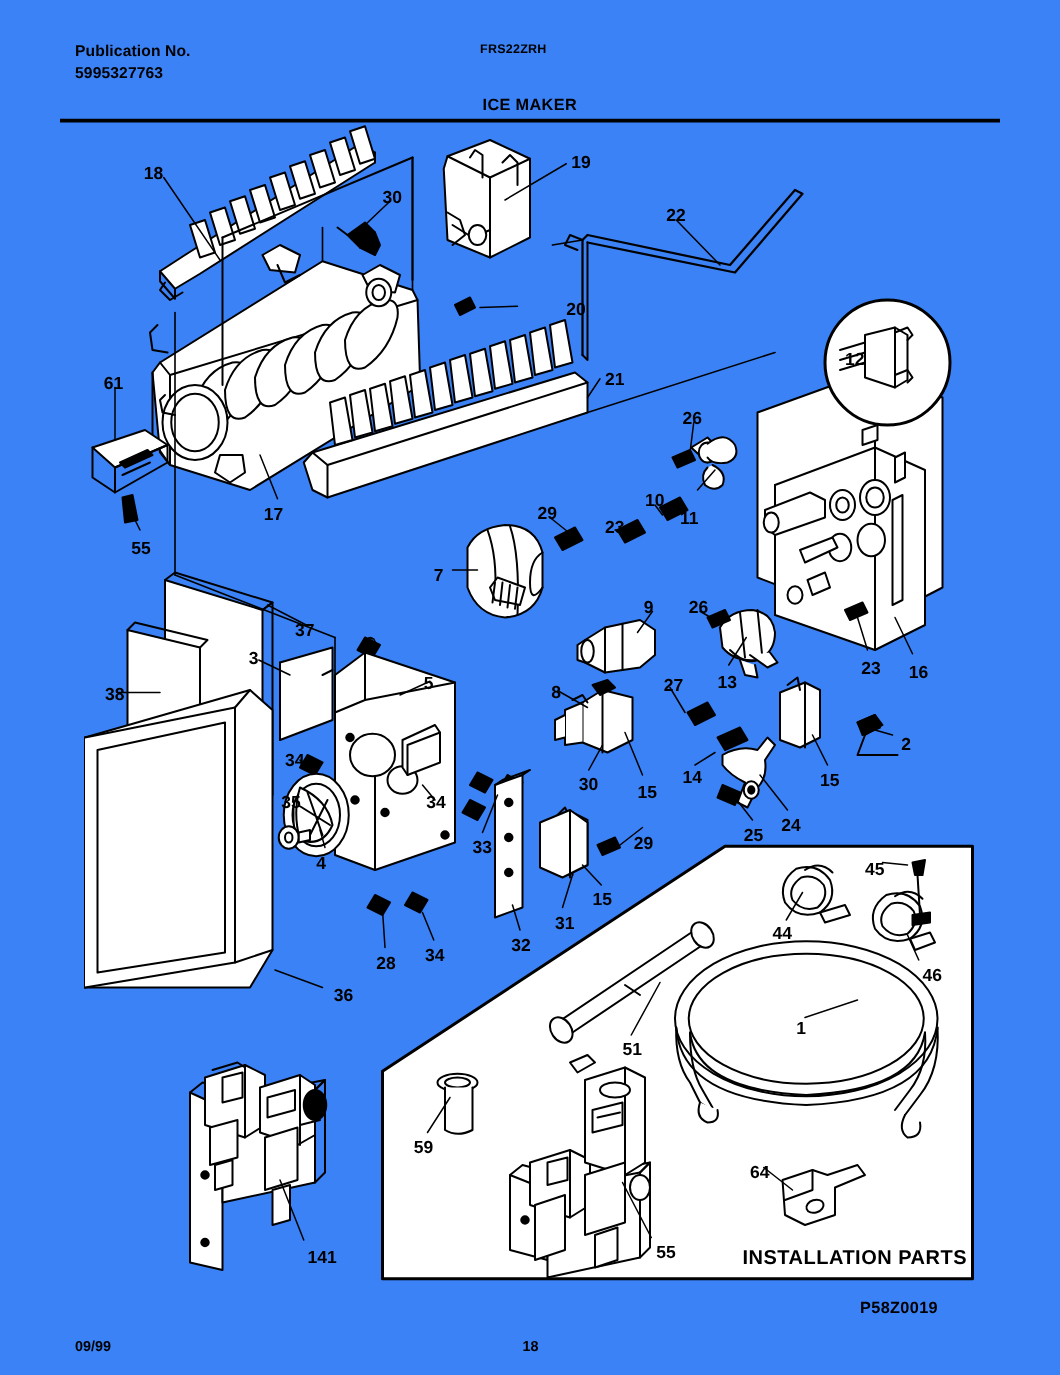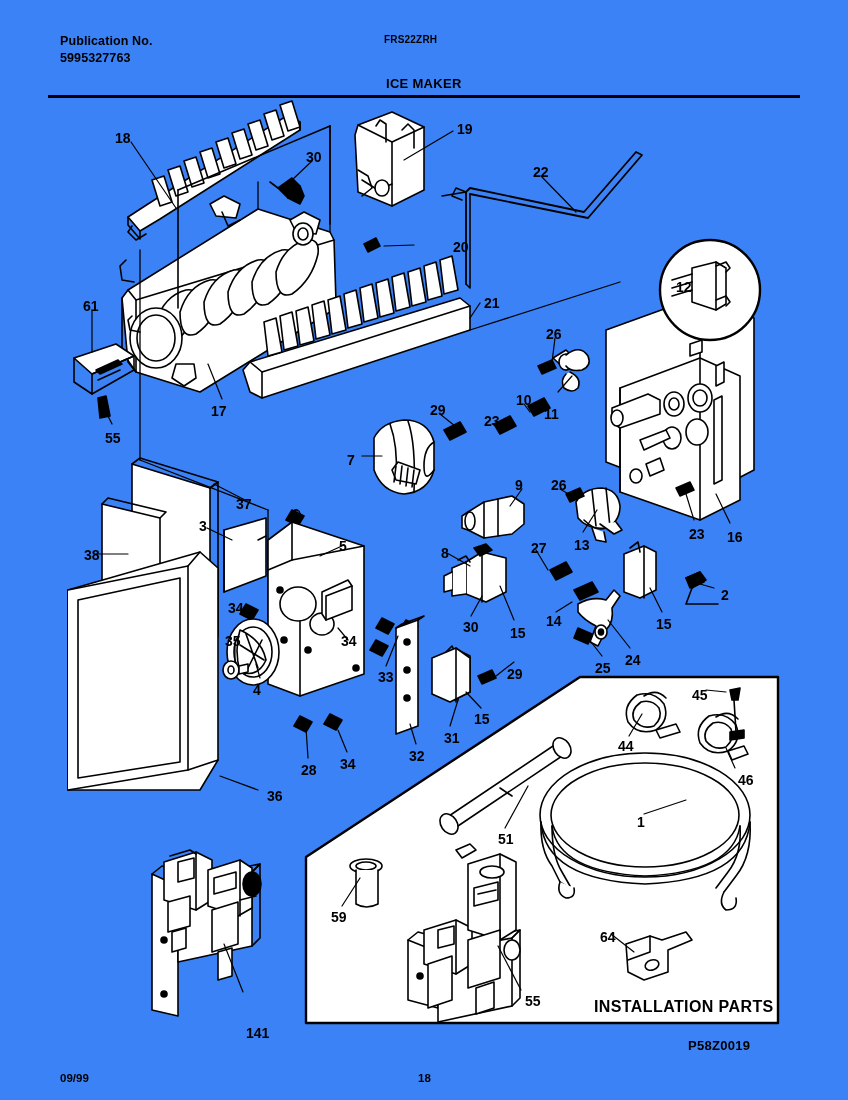--- a/index.html
+++ b/index.html
@@ -642,21 +642,21 @@
       <div class="callout" style="left: 340px; top: 757px;">34</div>
       <div class="callout" style="left: 267px; top: 789px;">36</div>
       <div class="callout" style="left: 692px; top: 688px;">45</div>
       <div class="callout" style="left: 618px; top: 739px;">44</div>
       <div class="callout" style="left: 738px; top: 773px;">46</div>
       <div class="callout" style="left: 498px; top: 832px;">51</div>
       <div class="callout" style="left: 637px; top: 815px;">1</div>
       <div class="callout" style="left: 331px; top: 910px;">59</div>
       <div class="callout" style="left: 600px; top: 930px;">64</div>
       <div class="callout" style="left: 525px; top: 994px;">55</div>
-      <div class="callout" style="left: 246px; top: 998px; margin-top: 28px;">141</div>
+      <div class="callout" style="left: 246px; top: 998px;">141</div>
     </div>
 
   <div class="boxlabel" style="left:594px; top:998px;">INSTALLATION PARTS</div>
 
   <div class="ftr-date">09/99</div>
   <div class="ftr-page">18</div>
   <div class="ftr-code">P58Z0019</div>
 
 </div>
 

